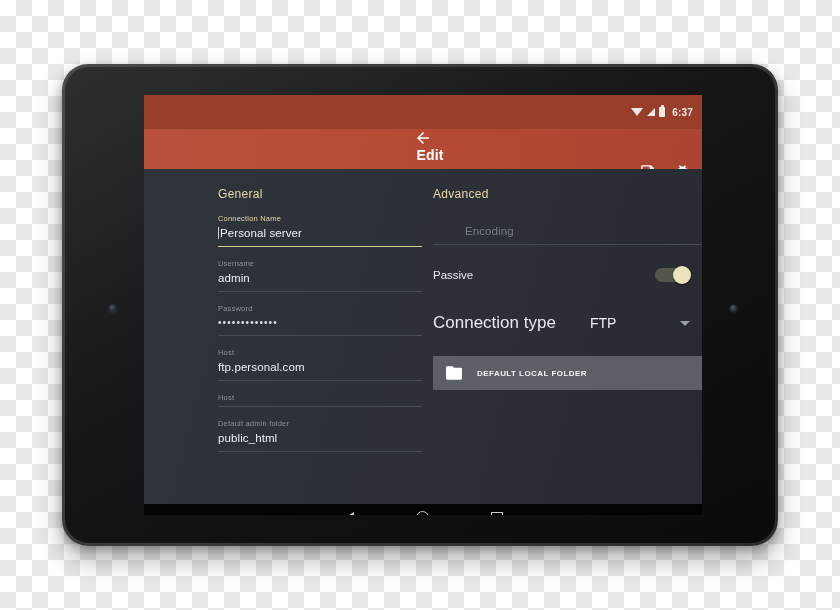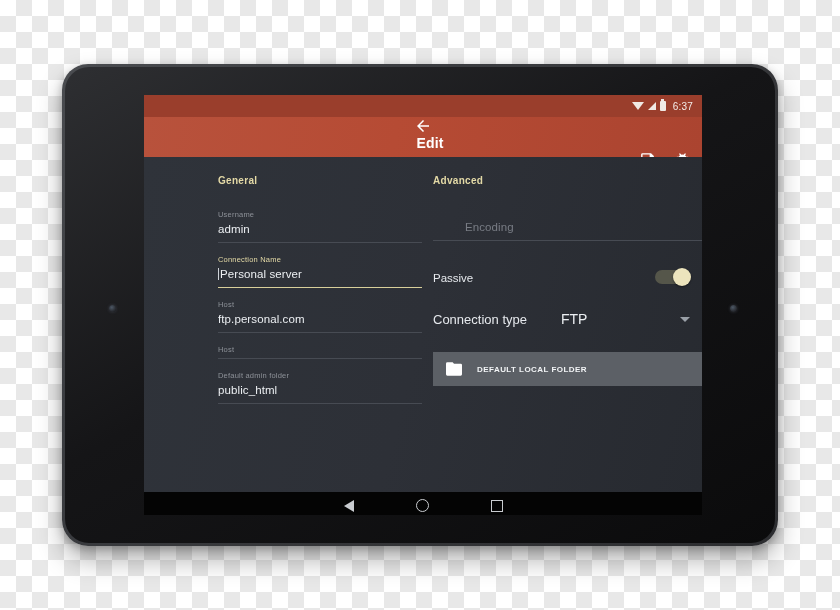--- a/index.html
+++ b/index.html
@@ -60,27 +60,28 @@
     top: 28px;
     width: 558px;
     height: 420px;
     background: #2b2f36;
     overflow: hidden;
   }
 
   
   #statusbar {
     position: relative;
-    height: 22px;
+    height: 34px;
     background: #9a3e2c;
     display: flex;
     align-items: center;
     justify-content: flex-end;
     padding-right: 9px;
     box-sizing: border-box;
+    font-weight: bold;
   }
   #statusbar .sb-icons {
     display: flex;
     align-items: center;
     gap: 4px;
   }
   .sb-wifi {
     width: 0; height: 0;
     border-left: 6px solid transparent;
     border-right: 6px solid transparent;
@@ -150,24 +151,24 @@
     display: flex;
     padding-top: 18px;
     box-sizing: border-box;
   }
   .column { position: relative; }
   #col-left  { width: 278px; padding-left: 74px; box-sizing: border-box; }
   #col-right { width: 280px; padding-left: 11px; box-sizing: border-box; }
 
   .section-title {
     color: #e3d9a6;
-    font-size: 10px;
-    font-weight: bold;
+    font-size: 12px;
+    font-weight: normal;
     letter-spacing: 0.3px;
-    margin-bottom: 24px;
+    margin-bottom: 13px;
   }
 
   .field { position: relative; margin-bottom: 12px; }
   .field-label {
     font-size: 7.5px;
     color: #8d9198;
     letter-spacing: 0.2px;
     margin-bottom: 4px;
   }
   .field-label.active { color: #e3d9a6; }
@@ -193,21 +194,21 @@
     margin-right: 1px;
   }
   .dots { letter-spacing: 1.1px; font-size: 10px; color: #dfe3e8; }
 
   
   .field.tall-label { padding-top: 11px; }
 
   
   .row {
     display: flex;
-    align-items: flex-end;
+    align-items: center;
     height: 26px;
     margin-top: 17px;
   }
   .row-label {
     font-size: 11.5px;
     color: #e6e9ed;
   }
   #passive-toggle {
     margin-left: auto;
     margin-right: 13px;
@@ -226,21 +227,21 @@
     box-shadow: 0 1px 2px rgba(0,0,0,0.45);
   }
 
   
   #conn-row {
     display: flex;
     align-items: center;
     margin-top: 24px;
     height: 22px;
   }
-  #conn-label { font-size: 13px; color: #e6e9ed; }
+  #conn-label { font-size: 17px; color: #e6e9ed; }
   #conn-value {
     font-size: 14px;
     color: #eceff2;
     margin-left: 34px;
   }
   #conn-caret {
     margin-left: auto;
     margin-right: 12px;
     width: 0; height: 0;
     border-left: 5px solid transparent;
@@ -336,31 +337,36 @@
           </div>
         </div>
       </div>
 
       <div id="content">
 
         <div class="column" id="col-left">
           <div class="section-title">General</div>
 
           <div class="field">
-            <div class="field-label">Username</div>
-            <div class="field-value">admin</div>
-            <div class="field-underline"></div>
-          </div>
-
-          <div class="field">
             <div class="field-label active">Connection Name</div>
             <div class="field-value"><span class="caret"></span><span>Personal server</span></div>
             <div class="field-underline active"></div>
           </div>
 
+          <div class="field">
+            <div class="field-label">Username</div>
+            <div class="field-value">admin</div>
+            <div class="field-underline"></div>
+          </div>
+
+          <div class="field">
+            <div class="field-label">Password</div>
+            <div class="field-value dots">•••••••••••••</div>
+            <div class="field-underline"></div>
+          </div>
 
           <div class="field">
             <div class="field-label">Host</div>
             <div class="field-value">ftp.personal.com</div>
             <div class="field-underline"></div>
           </div>
 
           <div class="field">
             <div class="field-label">Host</div>
             <div class="field-underline"></div>

